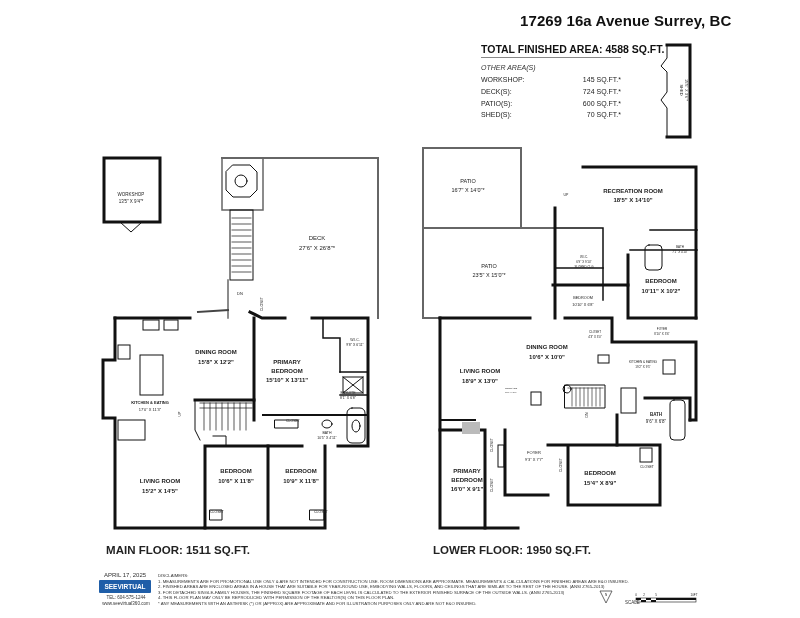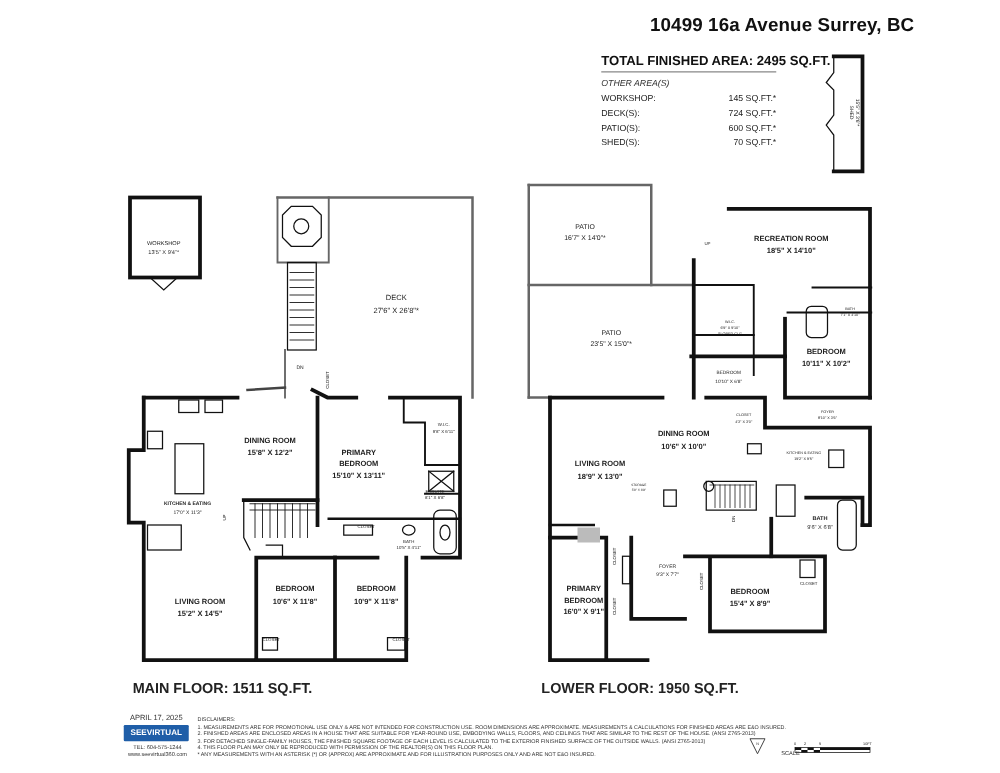--- a/index.html
+++ b/index.html
@@ -14,22 +14,22 @@
   .lbl { font-family:"Liberation Sans", sans-serif; fill:#222; text-anchor:middle; }
   .date { left:100px; top:572px; font-size:6px; color:#333; width:50px; text-align:center; }
   .logo { left:99px; top:580px; width:52px; height:13px; background:#1f5ea8; border-radius:1px; color:#fff; font-size:6.5px; font-weight:bold; display:flex; align-items:center; justify-content:center; }
   .contact { left:95px; top:595px; font-size:4.5px; color:#333; width:62px; text-align:center; line-height:6px; }
   .disclaimer { left:158px; top:573px; font-size:4.3px; color:#333; line-height:5.5px; width:430px; white-space:nowrap; }
   .scale-label { left:625px; top:600px; font-size:4.5px; color:#333; }
 </style>
 </head>
 <body>
 
-<div class="abs title">10499 16a Avenue Surrey, BC</div>
-<div class="abs total">TOTAL FINISHED AREA:  2495 SQ.FT.</div>
+<div class="abs title">17269 16a Avenue Surrey, BC</div>
+<div class="abs total">TOTAL FINISHED AREA:  4588 SQ.FT.</div>
 <div class="abs rule"></div>
 <div class="abs other-h">OTHER AREA(S)</div>
 <div class="abs area-row" style="top:76px">
     <span>WORKSHOP:</span>
     <span>145 SQ.FT.*</span>
   </div>
 <div class="abs area-row" style="top:88px">
     <span>DECK(S):</span>
     <span>724 SQ.FT.*</span>
   </div>

